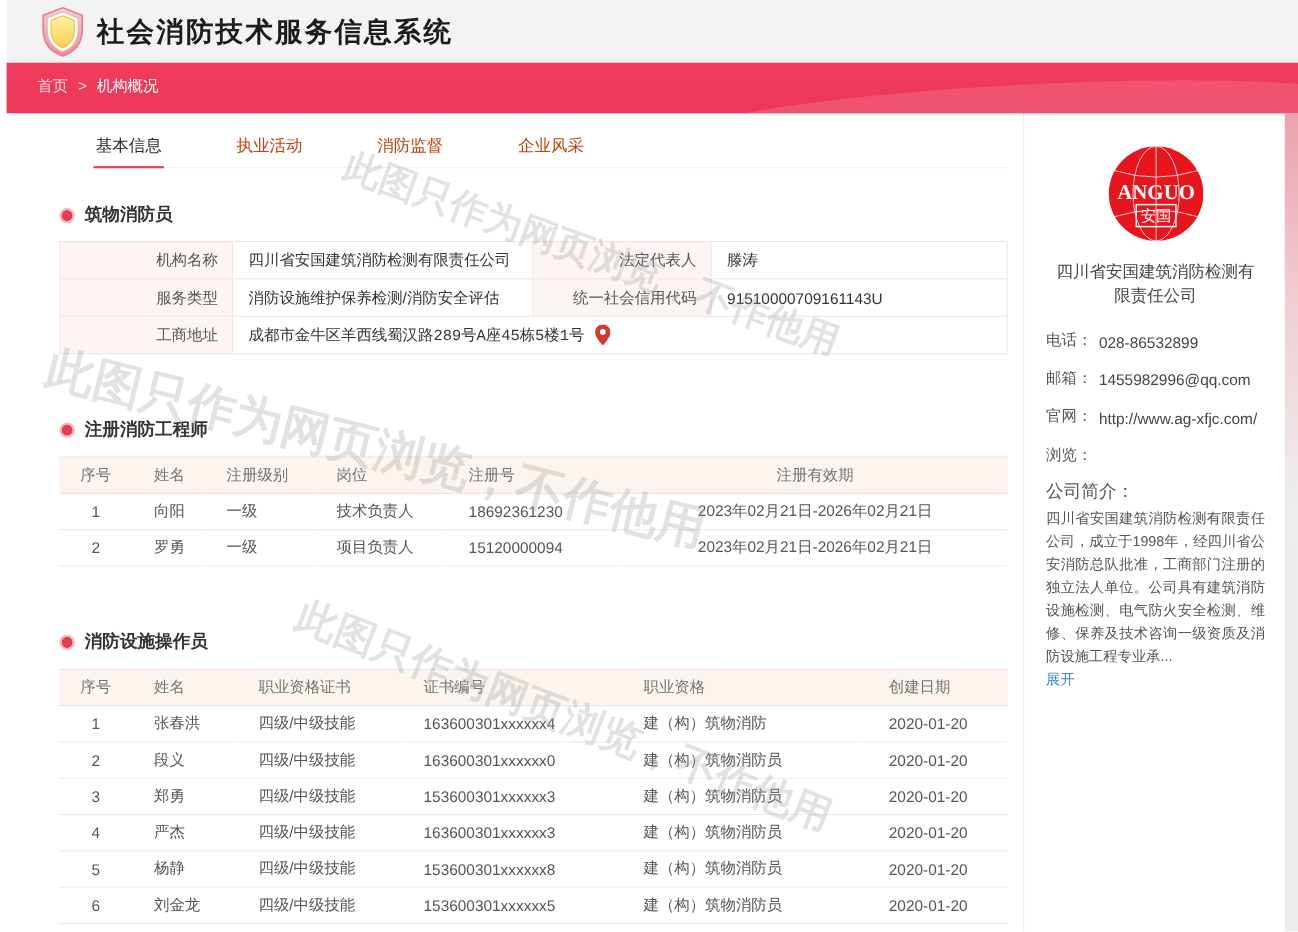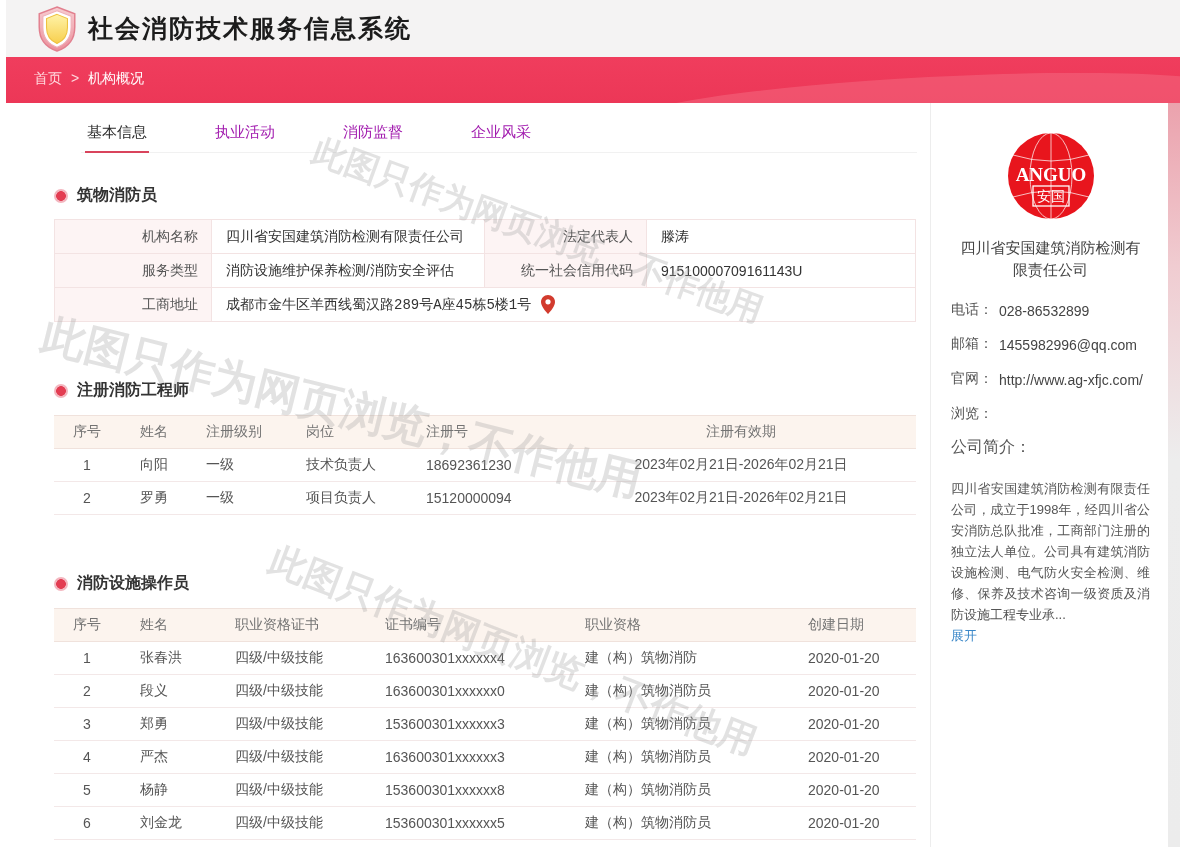--- a/index.html
+++ b/index.html
@@ -22,21 +22,21 @@
 
   
   .content { display:flex; align-items:stretch; background:#fff; margin-right:12px; min-height:744px; }
   .main { flex:1; padding:0 0 0 48px; }
   .sidebar { width:238px; border-left:1px solid #ededed; padding:18px 18px 0 20px; }
   .edge-strip { position:absolute; top:103px; right:0; width:12px; height:744px;
     background:linear-gradient(180deg,#eba2ad 0%,#f0ccd1 22%,#ededed 48%,#ececec 100%); }
 
   
   .tabs { display:flex; margin:12px 0 0 27px; border-bottom:1px solid #f1f1f1; width:836px; }
-  .tab { font-size:15px; color:#a21caf; padding:8px 6px 10px; margin-right:56px; cursor:pointer; position:relative; }
+  .tab { font-size:15px; color:#c2410c; padding:8px 6px 10px; margin-right:56px; cursor:pointer; position:relative; }
   .tab.active { color:#2b2b2b; }
   .tab.active::after { content:""; position:absolute; left:4px; right:4px; bottom:-1px; height:2px; background:#d9445c; }
 
   
   .section-title { display:flex; align-items:center; font-size:16px; font-weight:bold; color:#333; }
   .bullet { width:14px; height:14px; border-radius:50%; margin-right:9px;
     background:radial-gradient(circle,#e33d52 0 46%,#f3b6bf 52% 100%); }
   .st-biz { margin-top:32px; }
   .st-eng { margin-top:58px; }
   .st-op  { margin-top:58px; }
@@ -69,21 +69,21 @@
   .org-logo { display:flex; justify-content:center; margin-top:12px; }
   .company-name { margin-top:18px; text-align:center; font-size:15px; color:#444; line-height:1.45; padding:0 4px; }
   .org-btn-row { display:flex; justify-content:center; margin-top:14px; }
   .org-btn { background:#e9e9e9; border:1px solid #ddd; color:#333; font-size:14px; padding:6px 15px; cursor:pointer; }
   .contact { margin-top:20px; }
   .c-line { display:flex; font-size:14px; color:#555; margin-bottom:13px; }
   .c-label { flex:0 0 48px; color:#555; }
   .c-val { flex:1; word-break:break-all; line-height:1.55; color:#444; }
   .c-val.link { color:#444; cursor:pointer; }
   .intro-title { font-size:16px; color:#555; margin-top:14px; }
-  .intro-text { margin-top:20px; font-size:13px; color:#555; line-height:21px; text-align:justify; }
+  .intro-text { margin-top:2px; font-size:13px; color:#555; line-height:21px; text-align:justify; }
   .expand-link { display:inline-block; margin-top:2px; font-size:13px; color:#3a87c8; cursor:pointer; }
 
   
   .wm { position:absolute; white-space:nowrap; color:rgba(160,160,160,.30); font-weight:bold;
     pointer-events:none; z-index:5; }
   .wm1 { left:322px; top:128px; font-size:34px; transform:rotate(20deg); transform-origin:left top; }
   .wm2 { left:50px;  top:305px; font-size:44px; transform:rotate(14deg); transform-origin:left top; }
   .wm3 { left:280px; top:535px; font-size:37px; transform:rotate(21deg); transform-origin:left top; }
 </style>
 </head>

